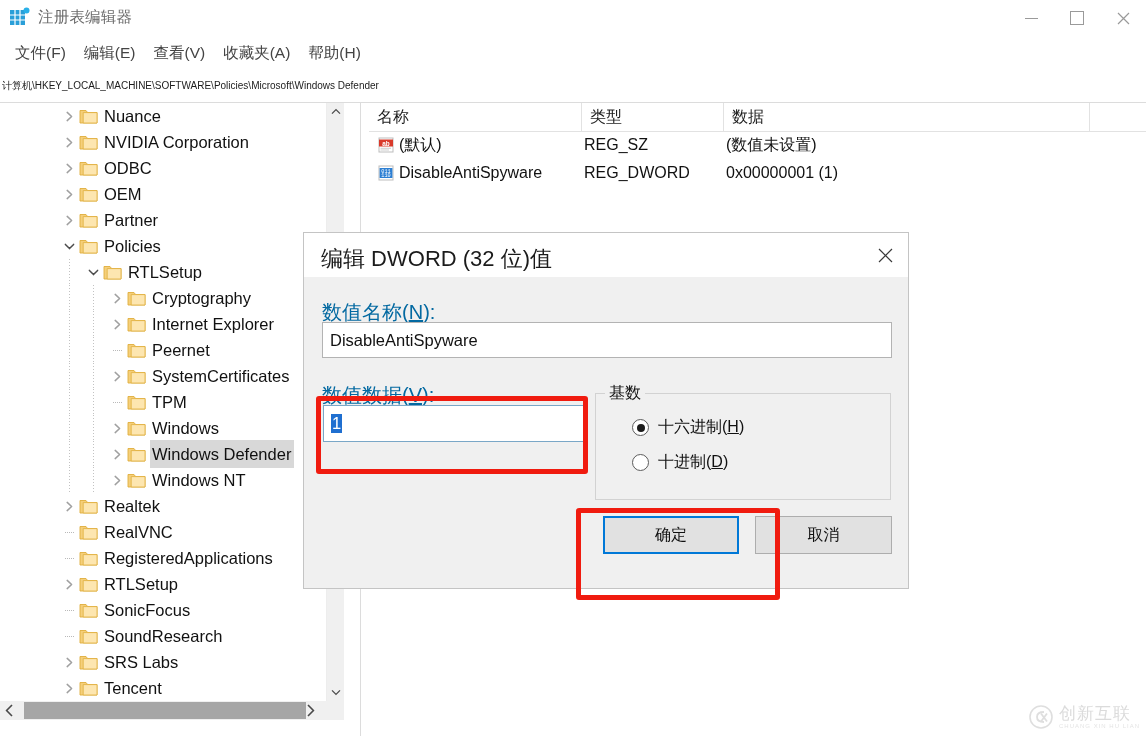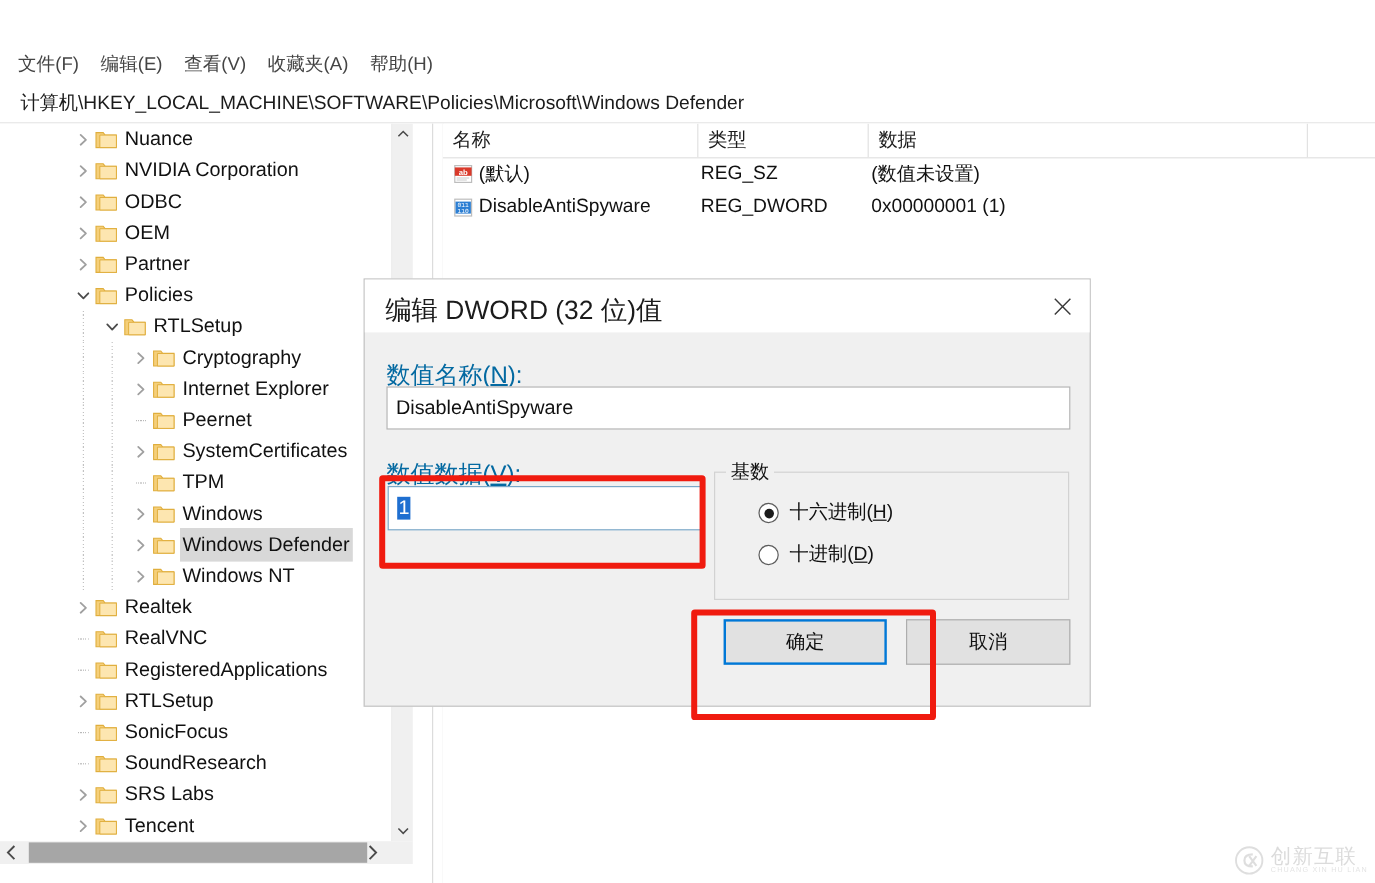--- a/index.html
+++ b/index.html
@@ -58,22 +58,22 @@
 
   
   .addressbar {
     position: absolute; left: 0; top: 70px; width: 1146px; height: 33px;
     background: #ffffff;
     border-bottom: 1px solid #dcdcdc;
     display: flex; align-items: center;
     box-sizing: border-box;
   }
   .address-text {
-    font-size: 16px; color: #1b1b1b;
-    padding-left: 17px; white-space: nowrap;
+    font-size: 10px; color: #1b1b1b;
+    padding-left: 2px; white-space: nowrap;
   }
 
   
   .content {
     position: absolute; left: 0; top: 103px; width: 1146px; height: 633px;
     background: #ffffff;
   }
   .tree-pane {
     position: absolute; left: 0; top: 0; width: 360px; height: 633px;
     background: #ffffff;
@@ -255,20 +255,44 @@
   .watermark .wm-sub {
     font-size: 6px; color: #9a9a9a; letter-spacing: 1px;
   }
   .wm-stack { display: flex; flex-direction: column; line-height: 1.05; }
 </style>
 </head>
 <body>
 
 <div id="app">
 
+  <div class="titlebar">
+    <span class="app-icon">
+      <svg width="22" height="22" viewBox="0 0 22 22">
+        <rect x="1" y="4" width="15" height="15" fill="#2a9fd8"></rect>
+        <rect x="1" y="4" width="15" height="15" fill="none" stroke="#ffffff" stroke-width="0"></rect>
+        <path d="M1 9 H16 M1 14 H16 M6 4 V19 M11 4 V19" stroke="#ffffff" stroke-width="1.2"></path>
+        <circle cx="17.5" cy="4.5" r="3" fill="#29b0e8"></circle>
+      </svg>
+    </span>
+    <span class="title-text">注册表编辑器</span>
+    <div class="wincontrols">
+      <div>
+        <span class="wc-min"></span>
+      </div>
+      <div>
+        <span class="wc-max"></span>
+      </div>
+      <div class="wc-close">
+        <svg width="13" height="13" viewBox="0 0 13 13">
+          <path d="M1 1 L12 12 M12 1 L1 12" stroke="#9a9a9a" stroke-width="1.2" fill="none"></path>
+        </svg>
+      </div>
+    </div>
+  </div>
 
   <div class="menubar">
     <div class="menu-item">文件(F)</div>
     <div class="menu-item">编辑(E)</div>
     <div class="menu-item">查看(V)</div>
     <div class="menu-item">收藏夹(A)</div>
     <div class="menu-item">帮助(H)</div>
   </div>
 
   <div class="addressbar">

